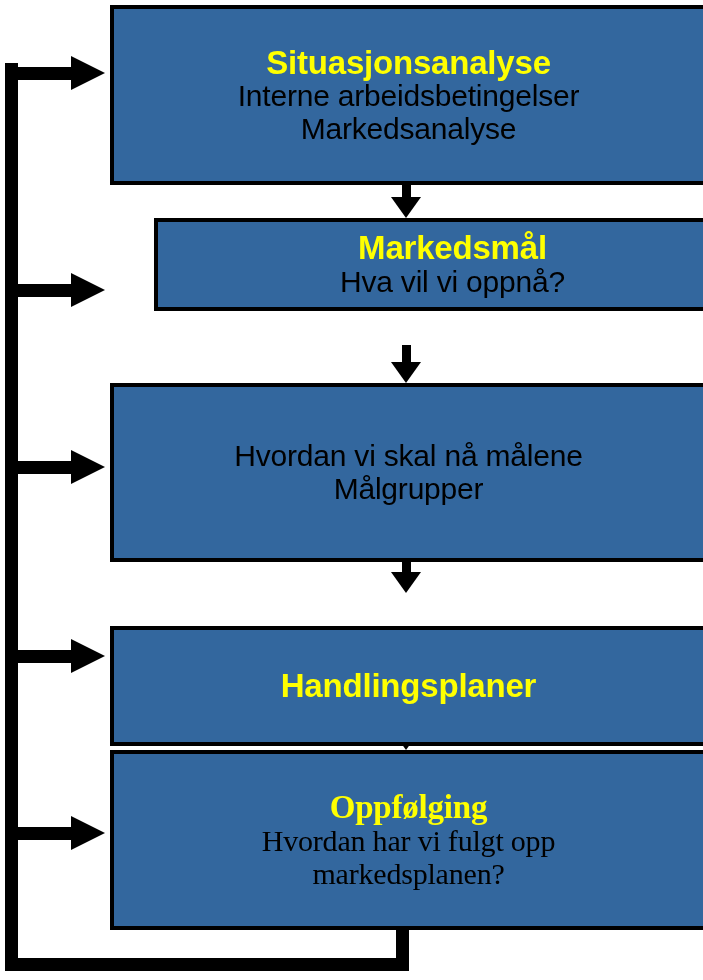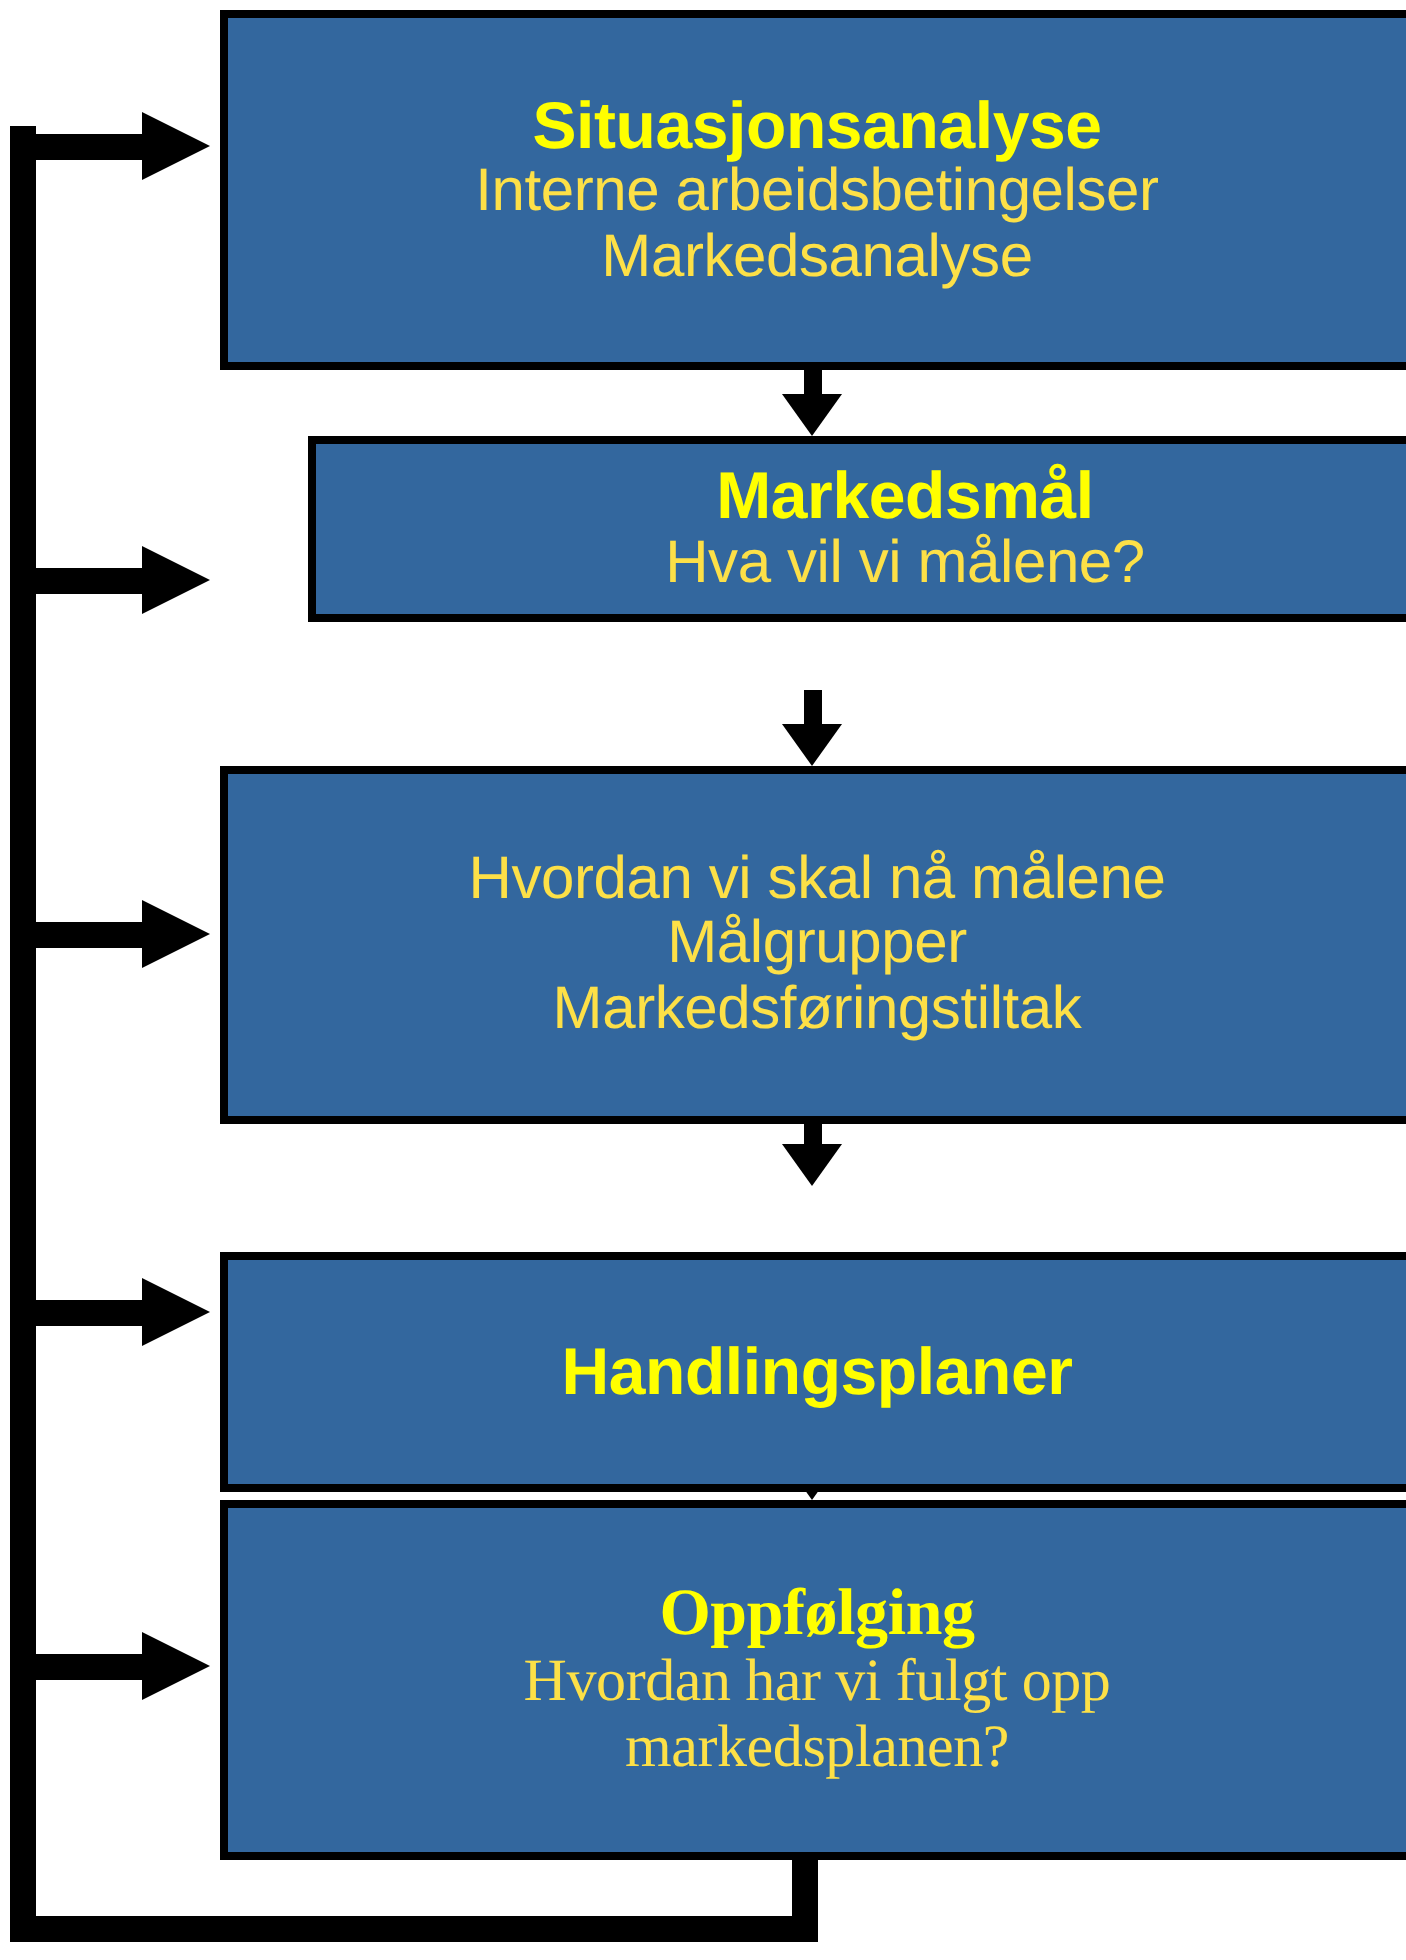--- a/index.html
+++ b/index.html
@@ -37,21 +37,21 @@
   .proc-title {
     font-size: 33px;
     font-weight: bold;
     color: #FFFF00;
     letter-spacing: -0.2px;
     white-space: nowrap;
   }
   .proc-line {
     font-size: 30px;
     font-weight: normal;
-    color: #fde047;
+    color: #000000;
     letter-spacing: -0.2px;
     white-space: nowrap;
   }
 
   #box-0 { top: 5px;   height: 180px; }
   #box-1 { top: 218px; height: 93px; margin-left: 44px; }
   #box-2 { top: 383px; height: 179px; }
   #box-3 { top: 626px; height: 120px; }
   #box-4 { top: 750px; height: 180px; font-family: Liberation Serif, serif; }
 
@@ -199,27 +199,26 @@
   </div>
 
   <div class="proc-box" id="box-0">
     <div class="proc-title">Situasjonsanalyse</div>
     <div class="proc-line">Interne arbeidsbetingelser</div>
     <div class="proc-line">Markedsanalyse</div>
   </div>
 
   <div class="proc-box" id="box-1">
     <div class="proc-title">Markedsmål</div>
-    <div class="proc-line">Hva vil vi målene?</div>
+    <div class="proc-line">Hva vil vi oppnå?</div>
   </div>
 
   <div class="proc-box" id="box-2">
     <div class="proc-line">Hvordan vi skal nå målene</div>
     <div class="proc-line">Målgrupper</div>
-    <div class="proc-line">Markedsføringstiltak</div>
   </div>
 
   <div class="proc-box" id="box-3">
     <div class="proc-title">Handlingsplaner</div>
   </div>
 
   <div class="proc-box" id="box-4">
     <div class="proc-title">Oppfølging</div>
     <div class="proc-line">Hvordan har vi fulgt opp</div>
     <div class="proc-line">markedsplanen?</div>

